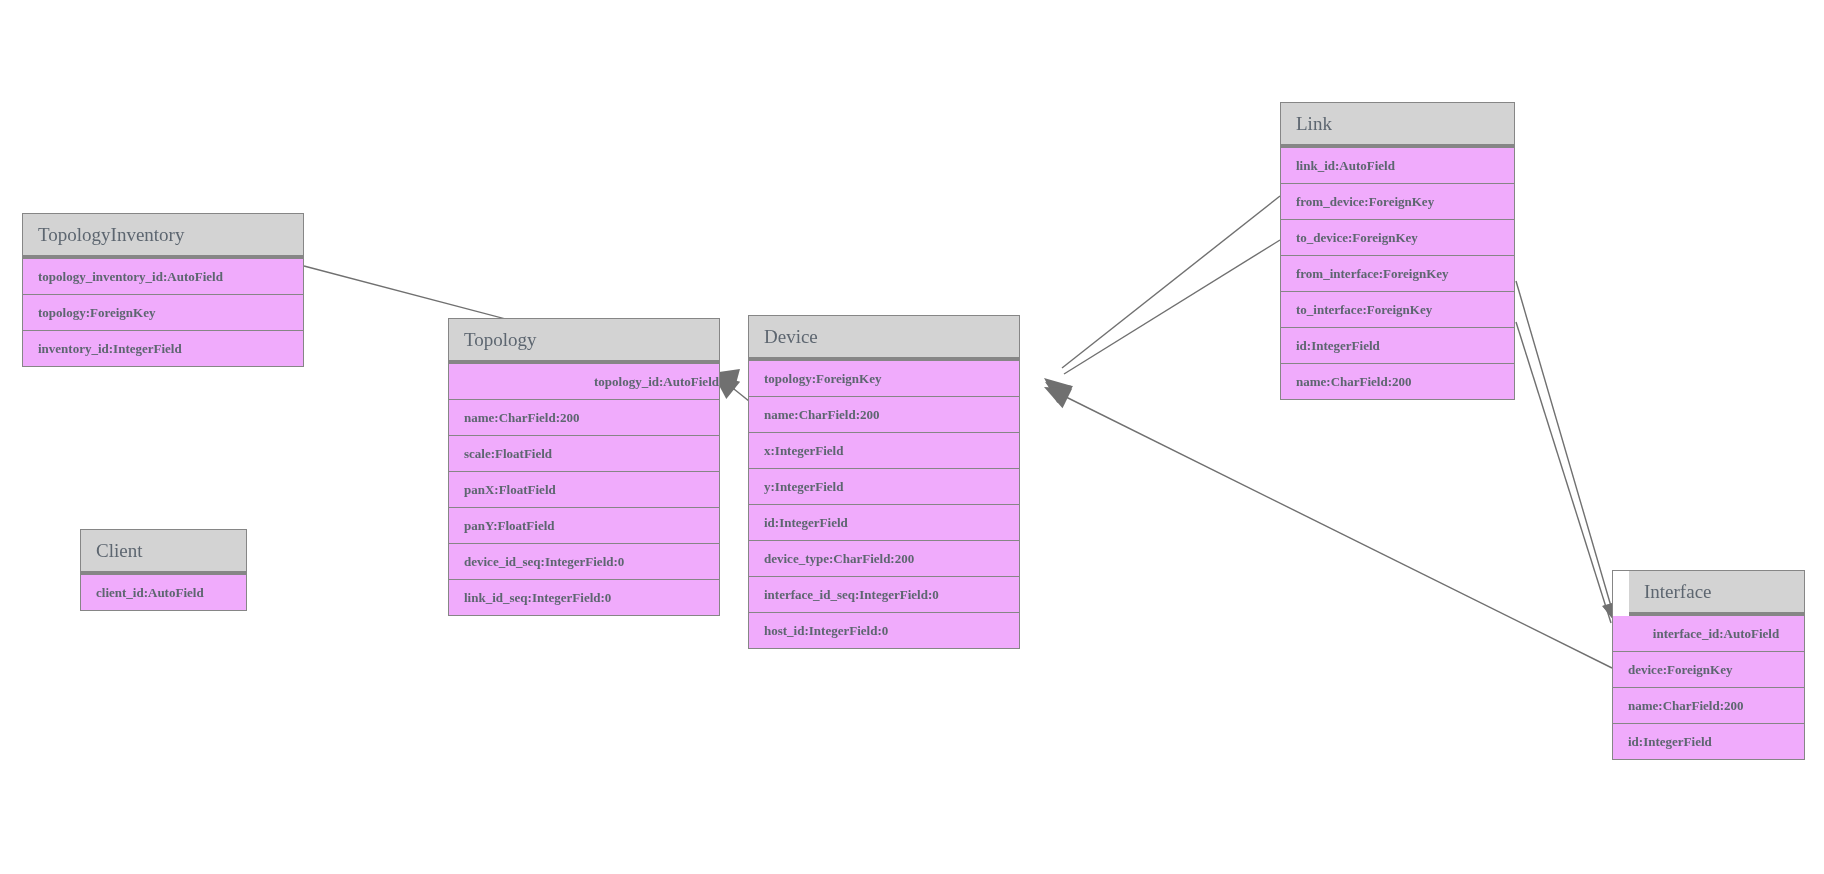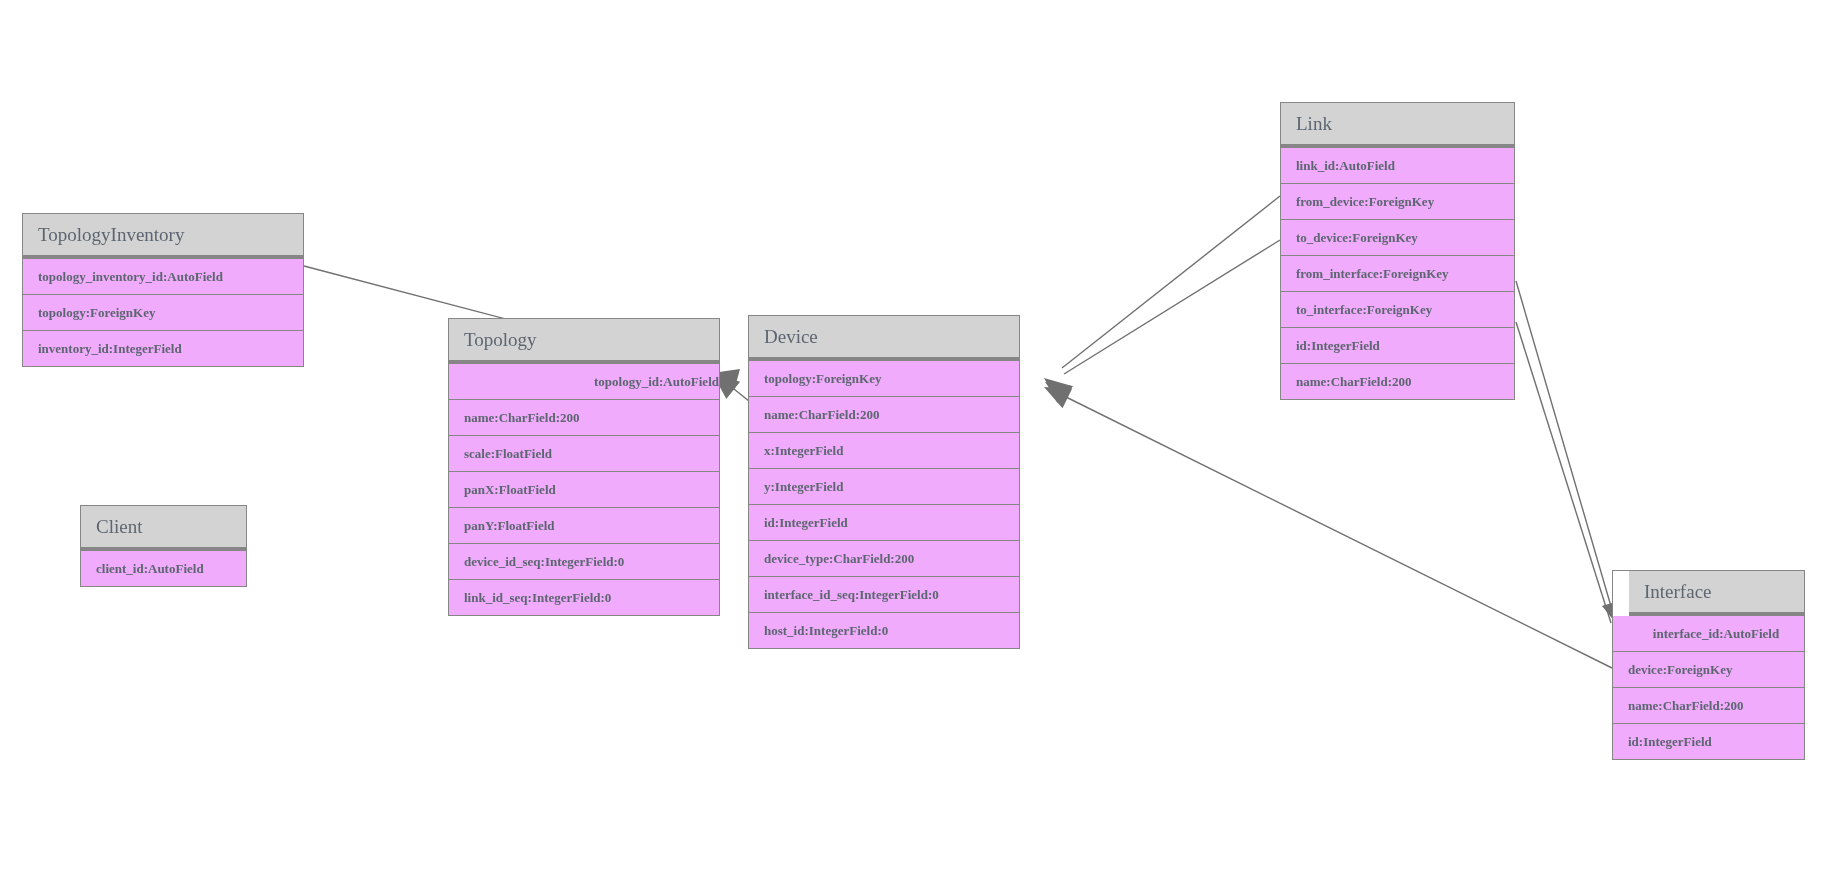--- a/index.html
+++ b/index.html
@@ -79,21 +79,21 @@
       <path d="M 1516,322 L 1611,623" stroke="#707070" stroke-width="1.4" fill="none"></path>
       <polygon points="0,0 -26,-11 -26,11" fill="#707070" transform="translate(1620,628) rotate(74)"></polygon>
     </svg>
 
 <div class="entity" style="left: 22px; top: 166px; width: 282px; border-color: rgb(134, 134, 134); margin-top: 47px;">
       <div class="entity-header" style="background: rgb(211, 211, 211); color: rgb(93, 102, 112); border-bottom-color: rgb(134, 134, 134);">TopologyInventory</div>
       <div class="entity-field" style="color: rgb(93, 102, 112); border-bottom-color: rgb(134, 134, 134);">topology_inventory_id:AutoField</div>
       <div class="entity-field" style="color: rgb(93, 102, 112); border-bottom-color: rgb(134, 134, 134);">topology:ForeignKey</div>
       <div class="entity-field" style="color: rgb(93, 102, 112); border-bottom-color: rgb(134, 134, 134);">inventory_id:IntegerField</div>
     </div>
-    <div class="entity" style="left: 80px; top: 505px; width: 167px; border-color: rgb(134, 134, 134);">
+    <div class="entity" style="left: 80px; top: 529px; width: 167px; border-color: rgb(134, 134, 134);">
       <div class="entity-header" style="background: rgb(211, 211, 211); color: rgb(93, 102, 112); border-bottom-color: rgb(134, 134, 134);">Client</div>
       <div class="entity-field" style="color: rgb(93, 102, 112); border-bottom-color: rgb(134, 134, 134);">client_id:AutoField</div>
     </div>
     <div class="entity" style="left: 448px; top: 318px; width: 272px; border-color: rgb(134, 134, 134);">
       <div class="entity-header" style="background: rgb(211, 211, 211); color: rgb(93, 102, 112); border-bottom-color: rgb(134, 134, 134);">Topology</div>
       <div class="entity-field" style="color: rgb(93, 102, 112); border-bottom-color: rgb(134, 134, 134); text-align: right;">topology_id:AutoField</div>
       <div class="entity-field" style="color: rgb(93, 102, 112); border-bottom-color: rgb(134, 134, 134);">name:CharField:200</div>
       <div class="entity-field" style="color: rgb(93, 102, 112); border-bottom-color: rgb(134, 134, 134);">scale:FloatField</div>
       <div class="entity-field" style="color: rgb(93, 102, 112); border-bottom-color: rgb(134, 134, 134);">panX:FloatField</div>
       <div class="entity-field" style="color: rgb(93, 102, 112); border-bottom-color: rgb(134, 134, 134);">panY:FloatField</div>

